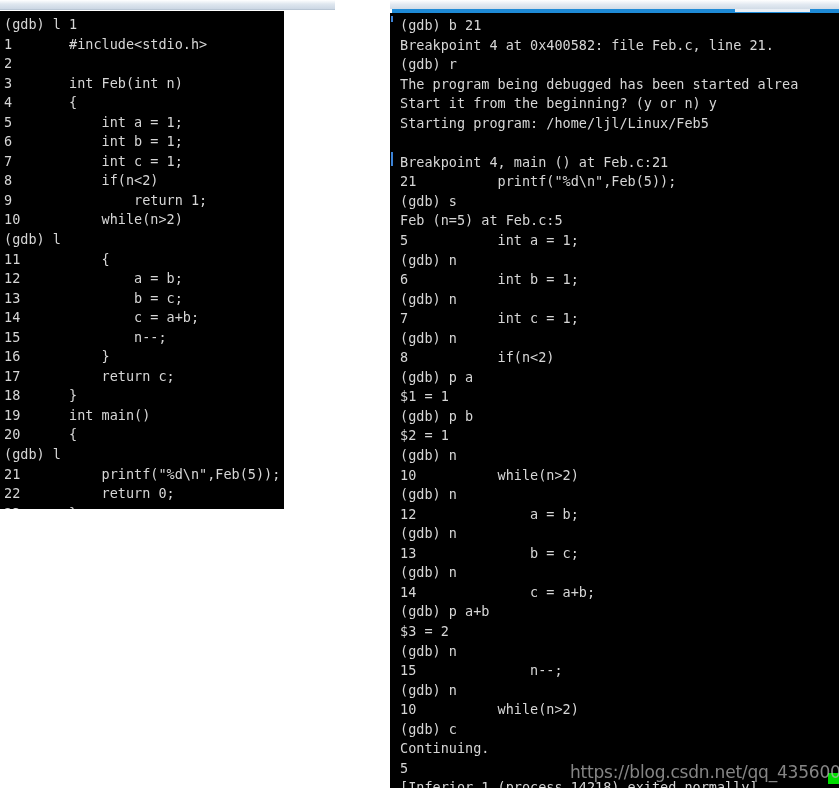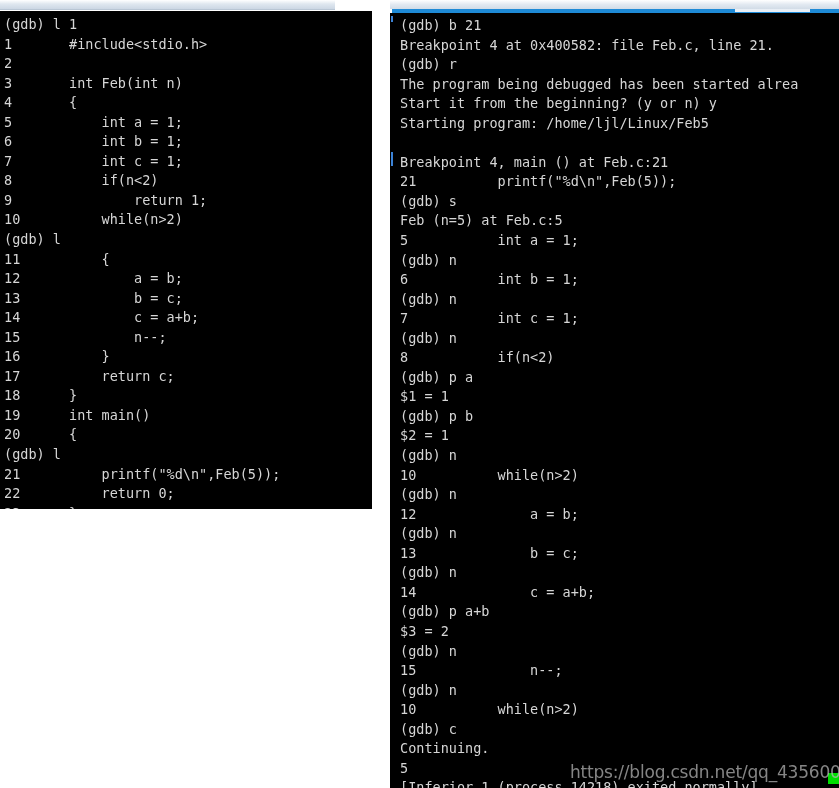--- a/index.html
+++ b/index.html
@@ -47,21 +47,21 @@
     left: 0; top: 0;
     width: 335px;
     height: 10px;
     background: linear-gradient(to bottom, #ffffff 0%, #dfe7ef 45%, #ccd7e4 100%);
     border-bottom: 1px solid #b9c6d4;
     box-sizing: border-box;
   }
   #left-term {
     left: 0px;
     top: 11px;
-    width: 372px;
+    width: 284px;
     height: 498px;
     padding: 4px 14px 0 4px;
   }
 
   
   #right-window {
     position: absolute;
     left: 390px;
     top: 0px;
     width: 449px;

